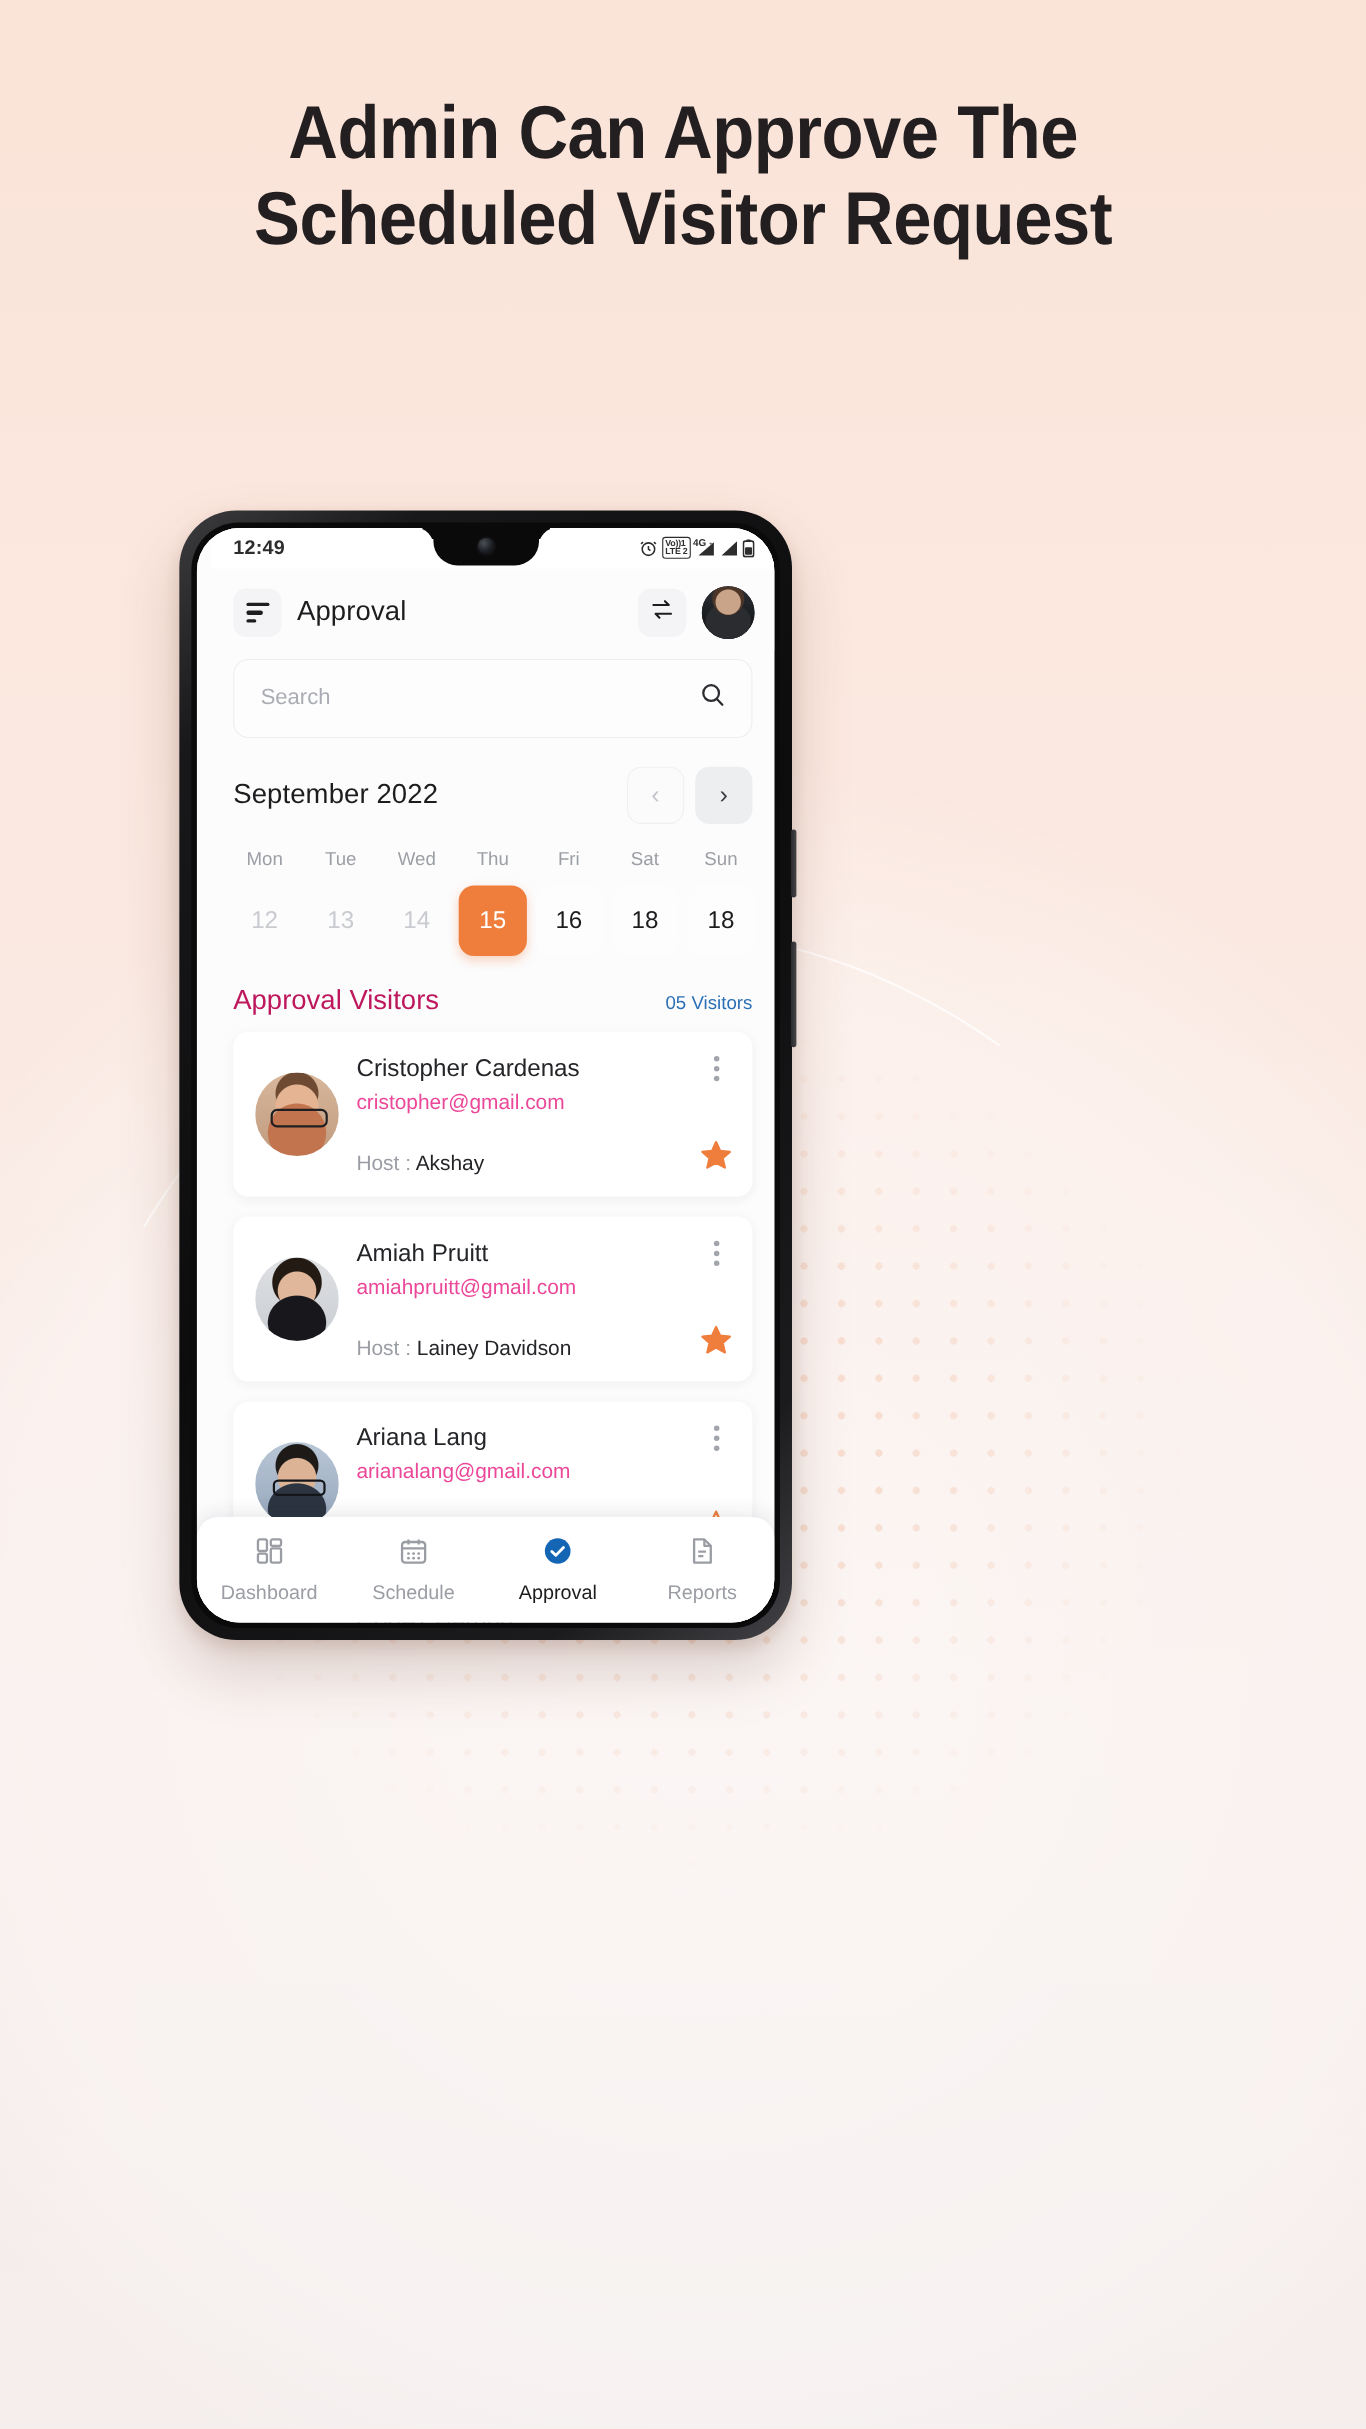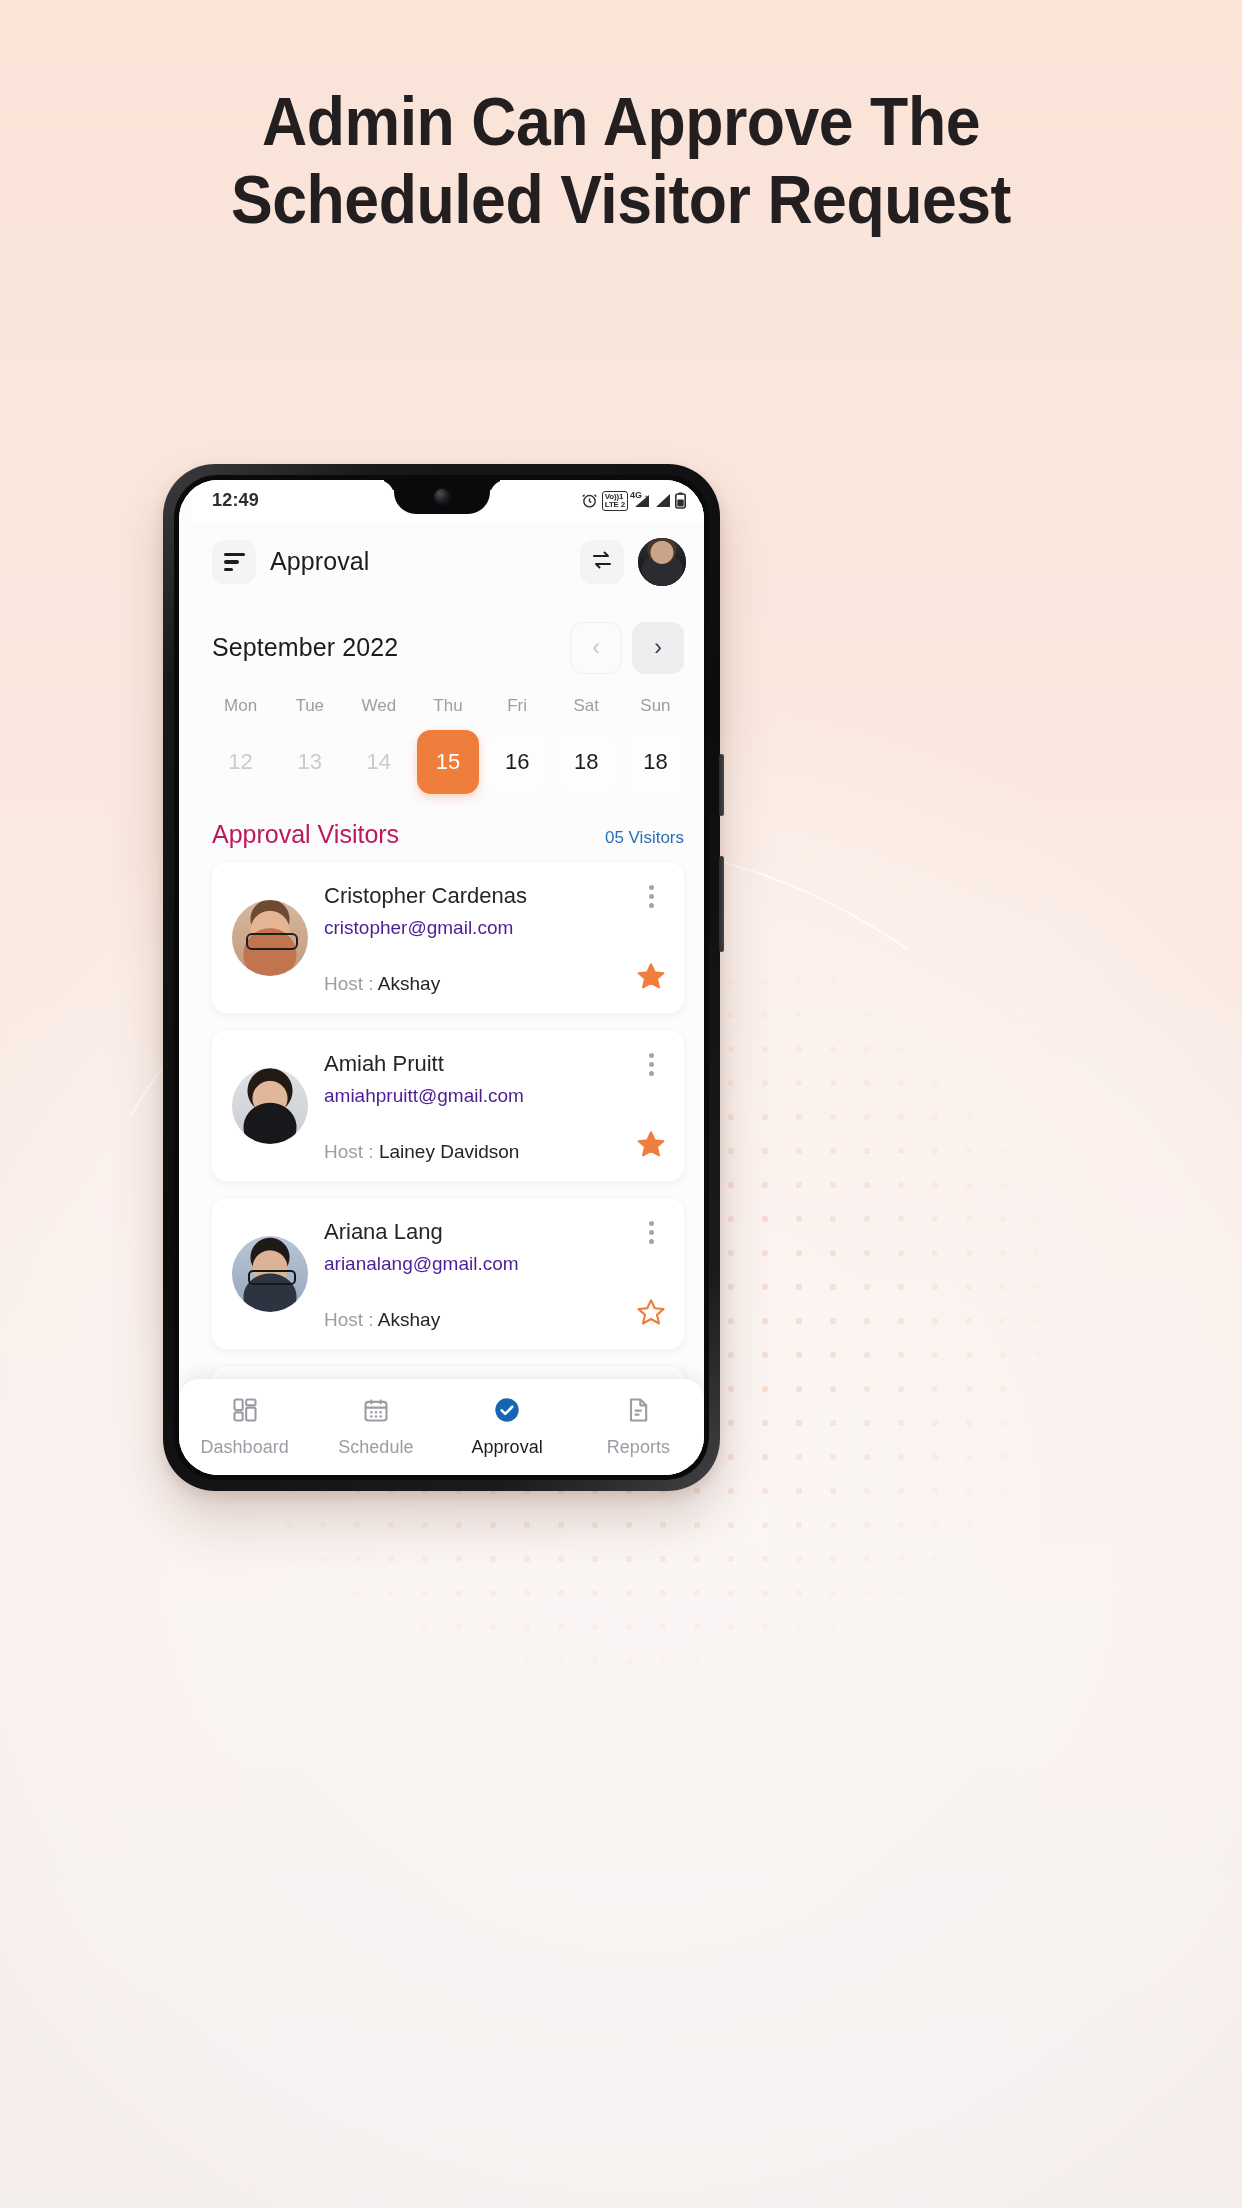--- a/index.html
+++ b/index.html
@@ -395,21 +395,21 @@
 
   .info { flex: 1 1 auto; min-width: 0; padding-top: 2px; }
   .v-name {
     font-size: 22px;
     color: #242528;
     margin-bottom: 8px;
     white-space: nowrap;
   }
   .v-mail {
     font-size: 19px;
-    color: #4c1d95;
+    color: #ec4899;
     margin-bottom: 8px;
     white-space: nowrap;
   }
   .v-host { font-size: 19px; white-space: nowrap; margin-top: 34px; }
   .v-host .k { color: #9a9da3; }
   .v-host .v { color: #242528; }
 
   .card-right {
     display: flex;
     flex-direction: column;
@@ -526,20 +526,31 @@
                 <path d="M4 8h14l-3.5-3.5"></path>
                 <path d="M20 16H6l3.5 3.5"></path>
               </svg>
             </span>
           </div>
           <div class="avatar">
             <span class="face"></span>
           </div>
         </div>
 
+        <div class="search-wrap">
+          <div class="search">
+            <div class="search-ph" title="Search">Search</div>
+            <span>
+              <svg width="26" height="26" viewBox="0 0 24 24" fill="none" stroke="#2b2c30" stroke-width="1.9" stroke-linecap="round">
+                <circle cx="10.6" cy="10.2" r="6.6"></circle>
+                <path d="M15.6 15.4L20 20"></path>
+              </svg>
+            </span>
+          </div>
+        </div>
 
         <div class="cal-head">
           <div class="cal-title">September 2022</div>
           <div class="cal-navs">
             <div class="nav-btn prev">
               <span>‹</span>
             </div>
             <div class="nav-btn next">
               <span>›</span>
             </div>

